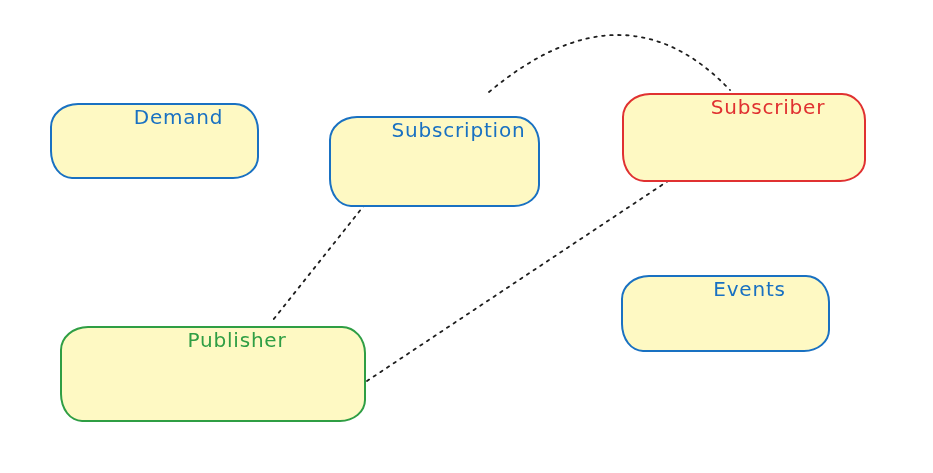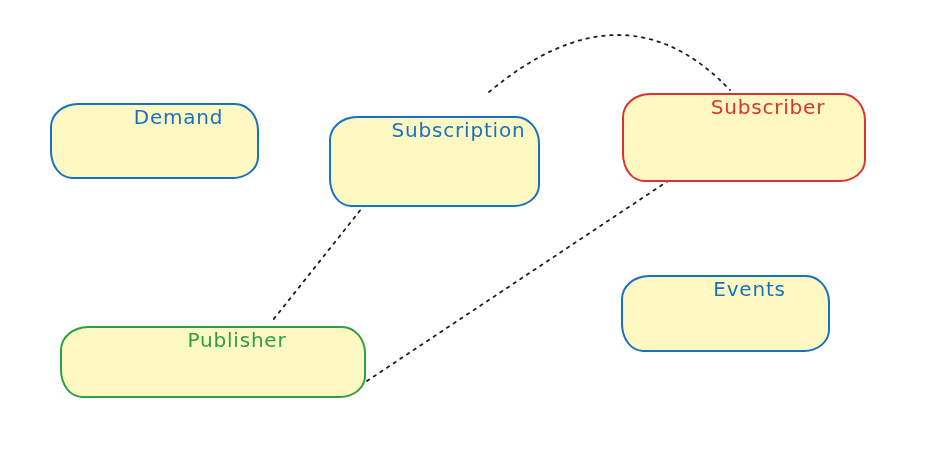--- a/index.html
+++ b/index.html
@@ -54,21 +54,21 @@
     user-select: none;
   }
   .c-blue  { border-color: #1971c2; color: #1971c2; }
   .c-red   { border-color: #e03131; color: #e03131; }
   .c-green { border-color: #2f9e44; color: #2f9e44; }
 
   #node-demand       { left: 50px;  top: 103px; width: 209px; height: 76px; }
   #node-subscription { left: 329px; top: 99px;  width: 211px; height: 91px; margin-top: 17px; }
   #node-subscriber   { left: 615px; top: 93px;  width: 244px; height: 89px; margin-left: 7px; }
   #node-events       { left: 612px; top: 275px; width: 209px; height: 77px; margin-left: 9px; }
-  #node-publisher    { left: 60px;  top: 326px; width: 306px; height: 72px; }
+  #node-publisher    { left: 60px;  top: 326px; width: 306px; height: 96px; }
 </style>
 </head>
 <body>
 
 <div class="canvas">
 
   <svg class="connector-layer" viewBox="0 0 933 473">
     <path d="M 489 92 Q 624 -21 730 90"></path>
     <path d="M 370 198 L 273 320"></path>
     <path d="M 367 381 L 671 179"></path>

